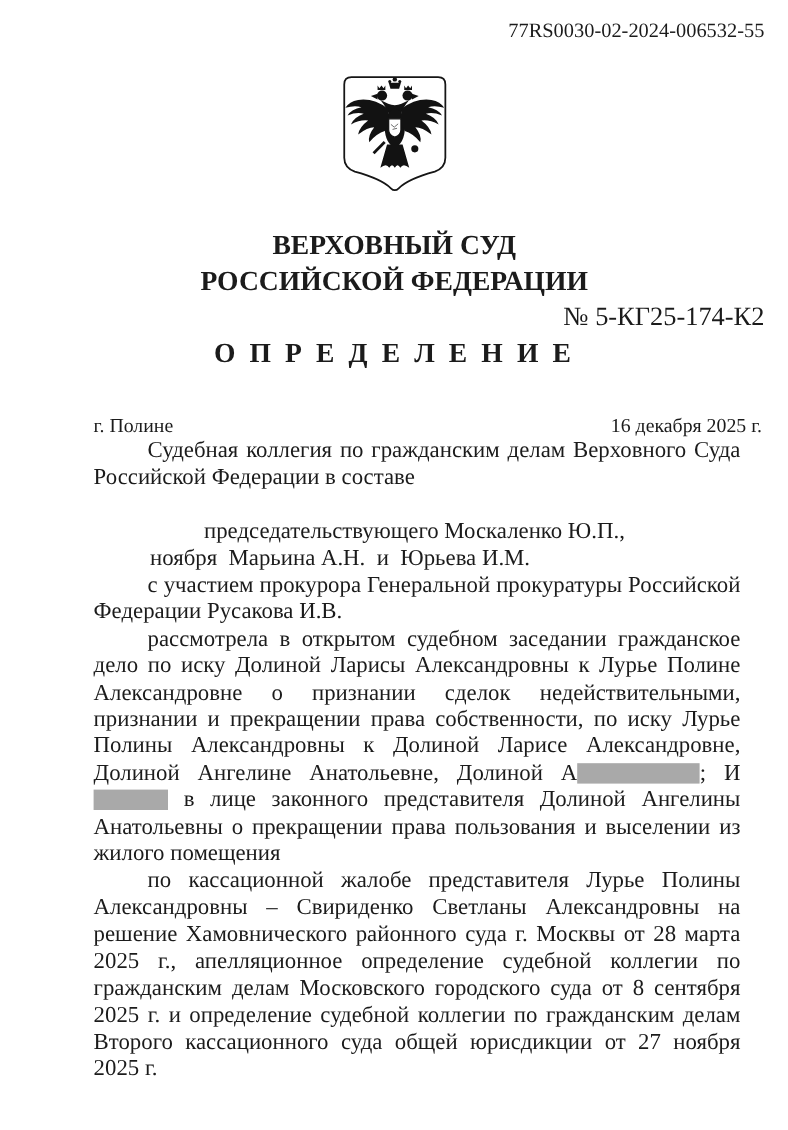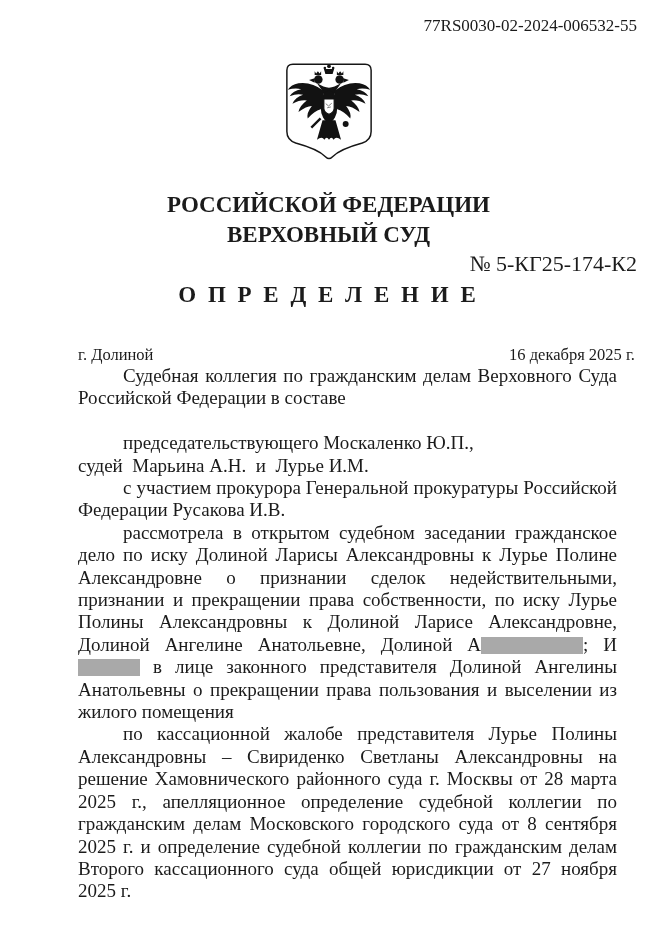--- a/index.html
+++ b/index.html
@@ -57,21 +57,21 @@
     margin-top: 37px;
   }
   .body-text {
     padding: 0 40px 0 78px;
     font-size: 19px;
     line-height: 22.4px;
     text-align: justify;
   }
   .body-text p { margin: 0; }
   .indent { text-indent: 45px; }
-  .gap-before { margin-top: 22.4px; }
+  .gap-before { margin-top: 22.4px; margin-left: 47px; }
   .line-presiding { text-indent: 45px; }
   .line-judges { text-indent: 0; white-space: pre-wrap; }
   .redaction {
     display: inline-block;
     height: 17px;
     vertical-align: -3px;
   }
   .redaction-1 { width: 102px; }
   .redaction-2 { width: 62px; }
 </style>
@@ -114,40 +114,40 @@
         <path d="M40 60 L30 70 l1.8 1.8 10-10 Z"></path>
         <circle cx="68" cy="67" r="3.2"></circle>
       </g>
 
       <path d="M44.5 40 h11 v10 q0 4.5 -5.5 6.5 q-5.5 -2 -5.5 -6.5 Z" fill="#ffffff" stroke="#121212" stroke-width="1.1"></path>
       <path d="M46.5 45 l3 2.5 3.5-3 m-5 5 l4 -1" stroke="#6e6e6e" stroke-width="0.9" fill="none"></path>
     </svg>
   </div>
 
   <div class="court-name">
+    <div>ВЕРХОВНЫЙ СУД</div>
     <div>РОССИЙСКОЙ ФЕДЕРАЦИИ</div>
-    <div>ВЕРХОВНЫЙ СУД</div>
   </div>
 
   <div class="case-number">№ 5-КГ25-174-К2</div>
 
   <div class="doc-title">О П Р Е Д Е Л Е Н И Е</div>
 
   <div class="dateline">
-    <span>г. Долиной</span>
+    <span>г. Полине</span>
     <span>16 декабря 2025 г.</span>
   </div>
 
   <div class="body-text">
 
     <p class="indent">Судебная коллегия по гражданским делам Верховного Суда Российской Федерации в составе</p>
 
     <div class="gap-before">
       <div class="line-presiding">председательствующего Москаленко Ю.П.,</div>
-      <div class="line-judges">судей  Марьина А.Н.  и  Лурье И.М.</div>
+      <div class="line-judges">ноября  Марьина А.Н.  и  Юрьева И.М.</div>
     </div>
 
     <p class="indent gap-before">с участием прокурора Генеральной прокуратуры Российской Федерации Русакова И.В.</p>
 
     <p class="indent gap-before"><span>рассмотрела в открытом судебном заседании гражданское дело по иску Долиной Ларисы Александровны к Лурье Полине Александровне о признании сделок недействительными, признании и прекращении права собственности, по иску Лурье Полины Александровны к Долиной Ларисе Александровне, Долиной Ангелине Анатольевне, Долиной А</span><span class="redaction redaction-1" style="background-color: rgb(169, 169, 169);"></span><span>; И</span><span class="redaction redaction-2" style="background-color: rgb(169, 169, 169);"></span><span> в лице законного представителя Долиной Ангелины Анатольевны о прекращении права пользования и выселении из жилого помещения</span></p>
 
     <p class="indent">по кассационной жалобе представителя Лурье Полины Александровны – Свириденко Светланы Александровны на решение Хамовнического районного суда г. Москвы от 28 марта 2025 г., апелляционное определение судебной коллегии по гражданским делам Московского городского суда от 8 сентября 2025 г. и определение судебной коллегии по гражданским делам Второго кассационного суда общей юрисдикции от 27 ноября 2025 г.</p>
 
   </div>
 

